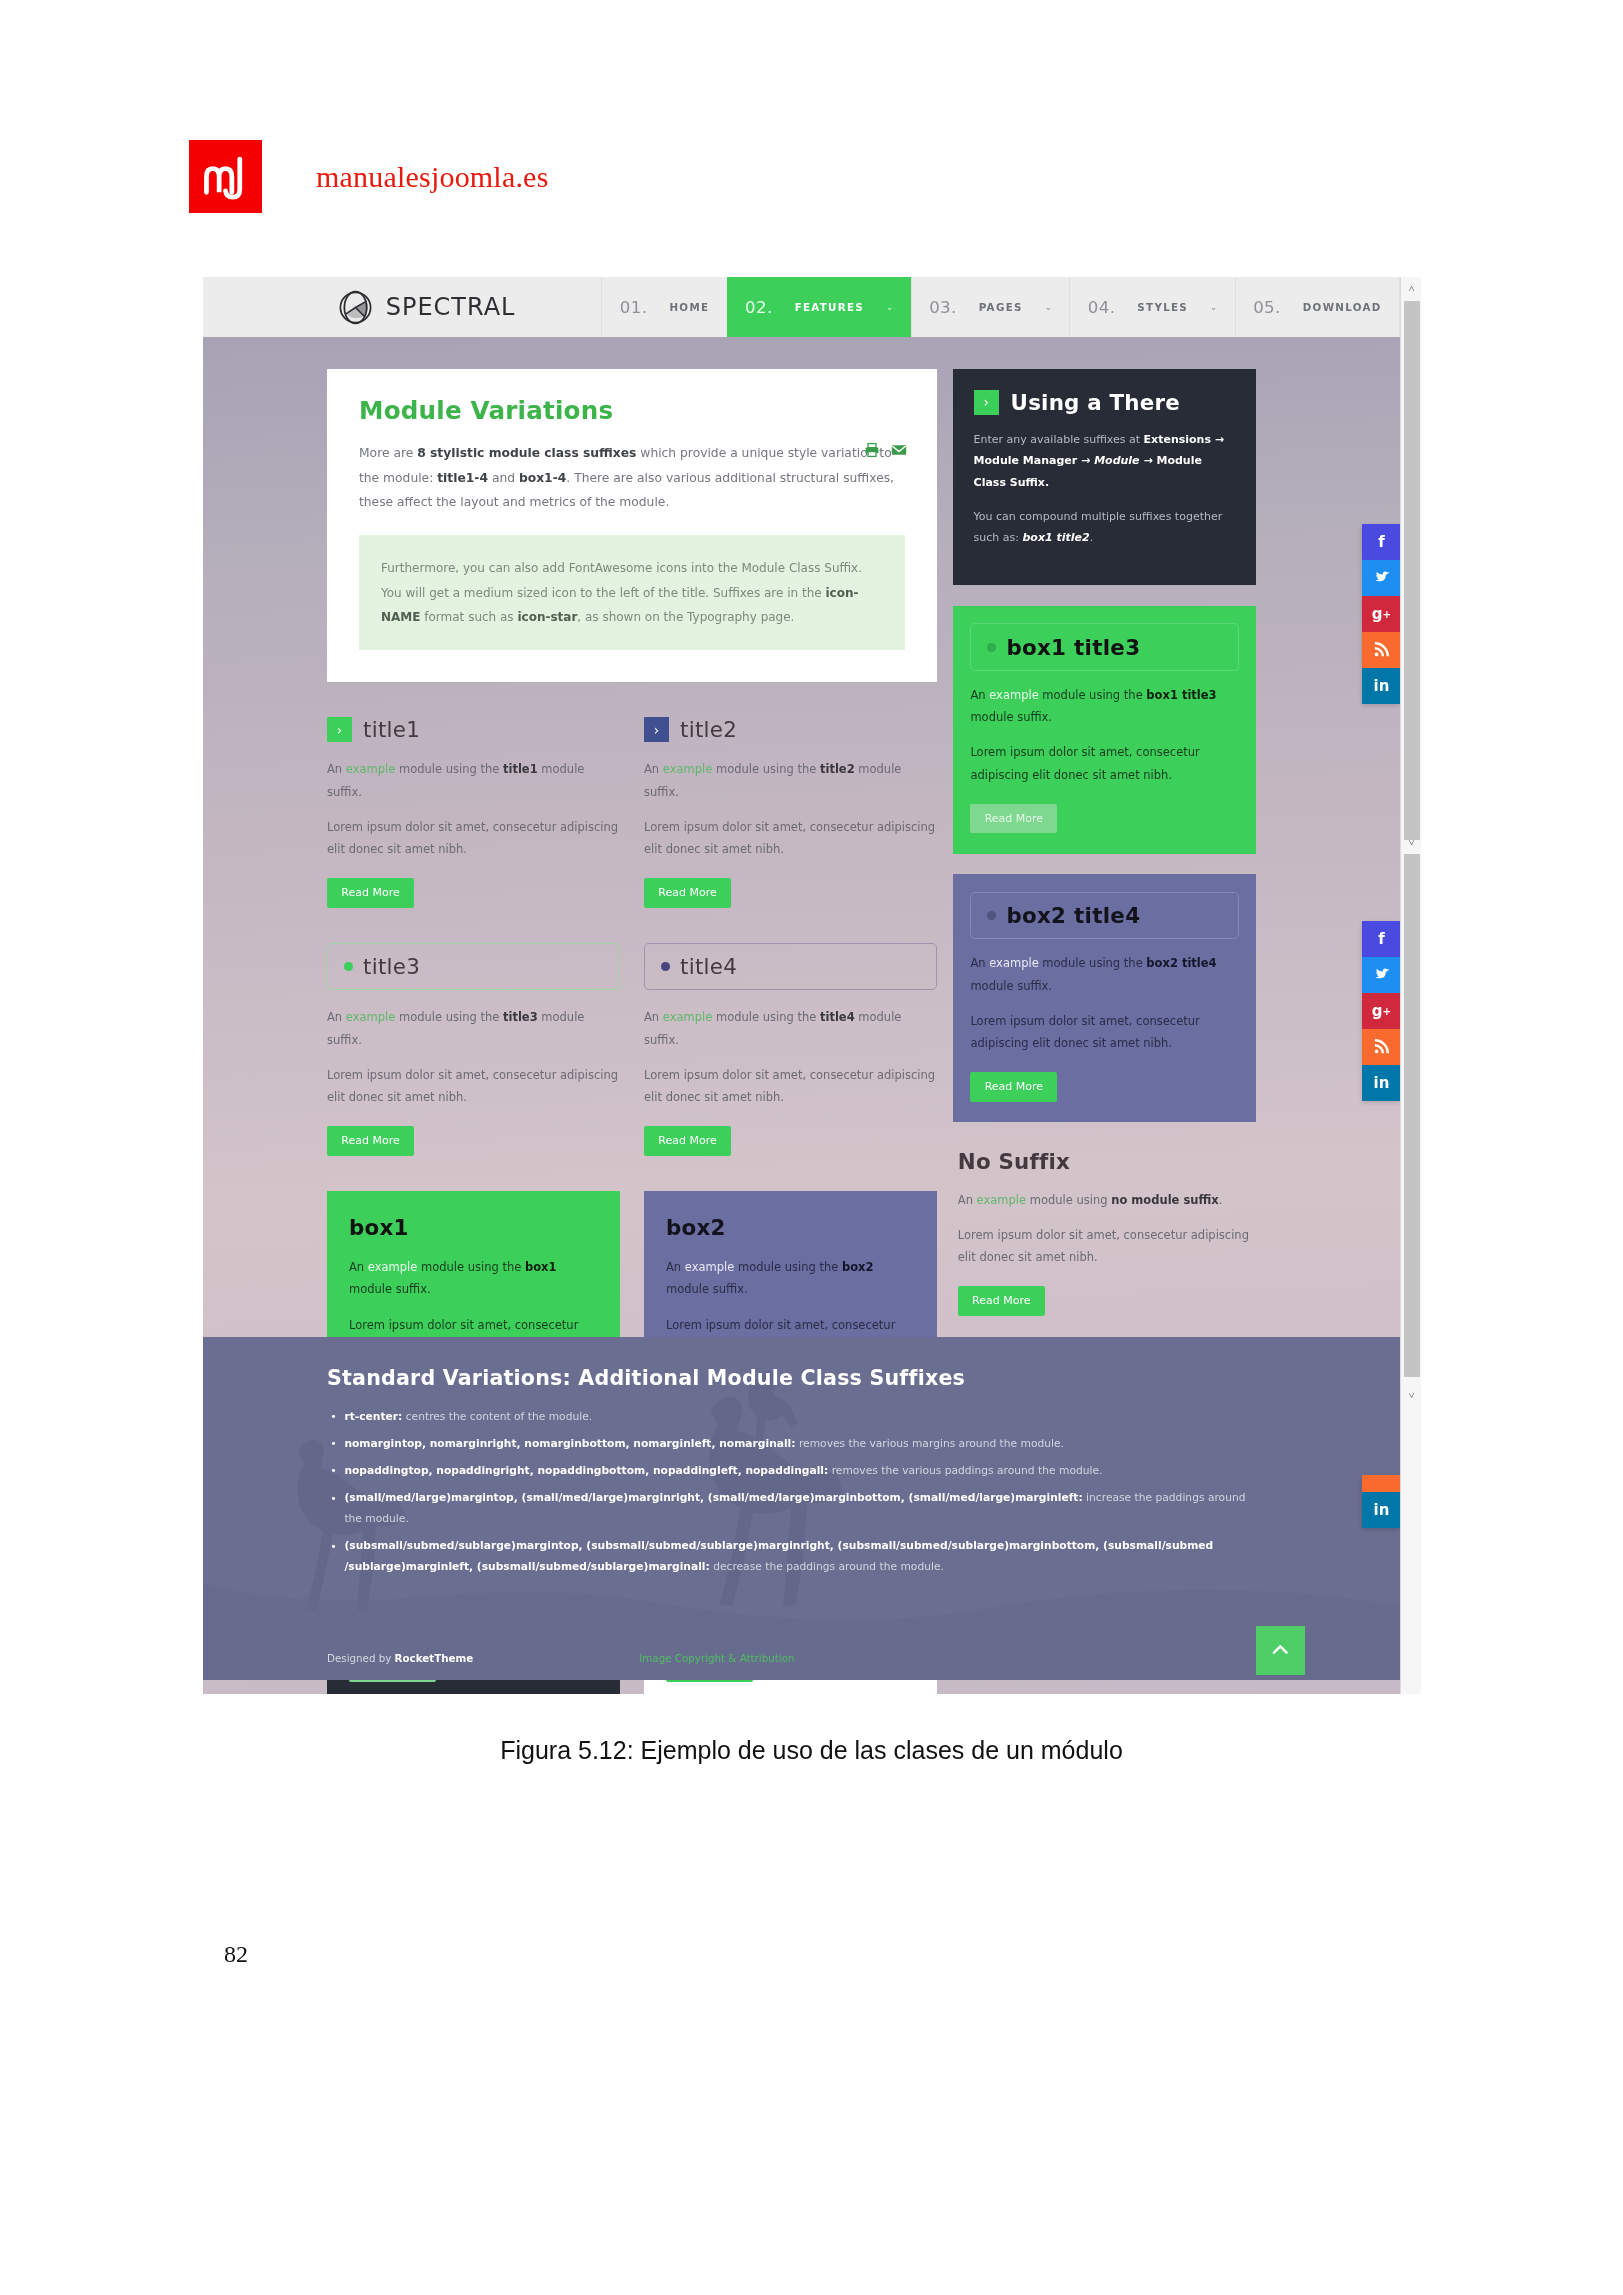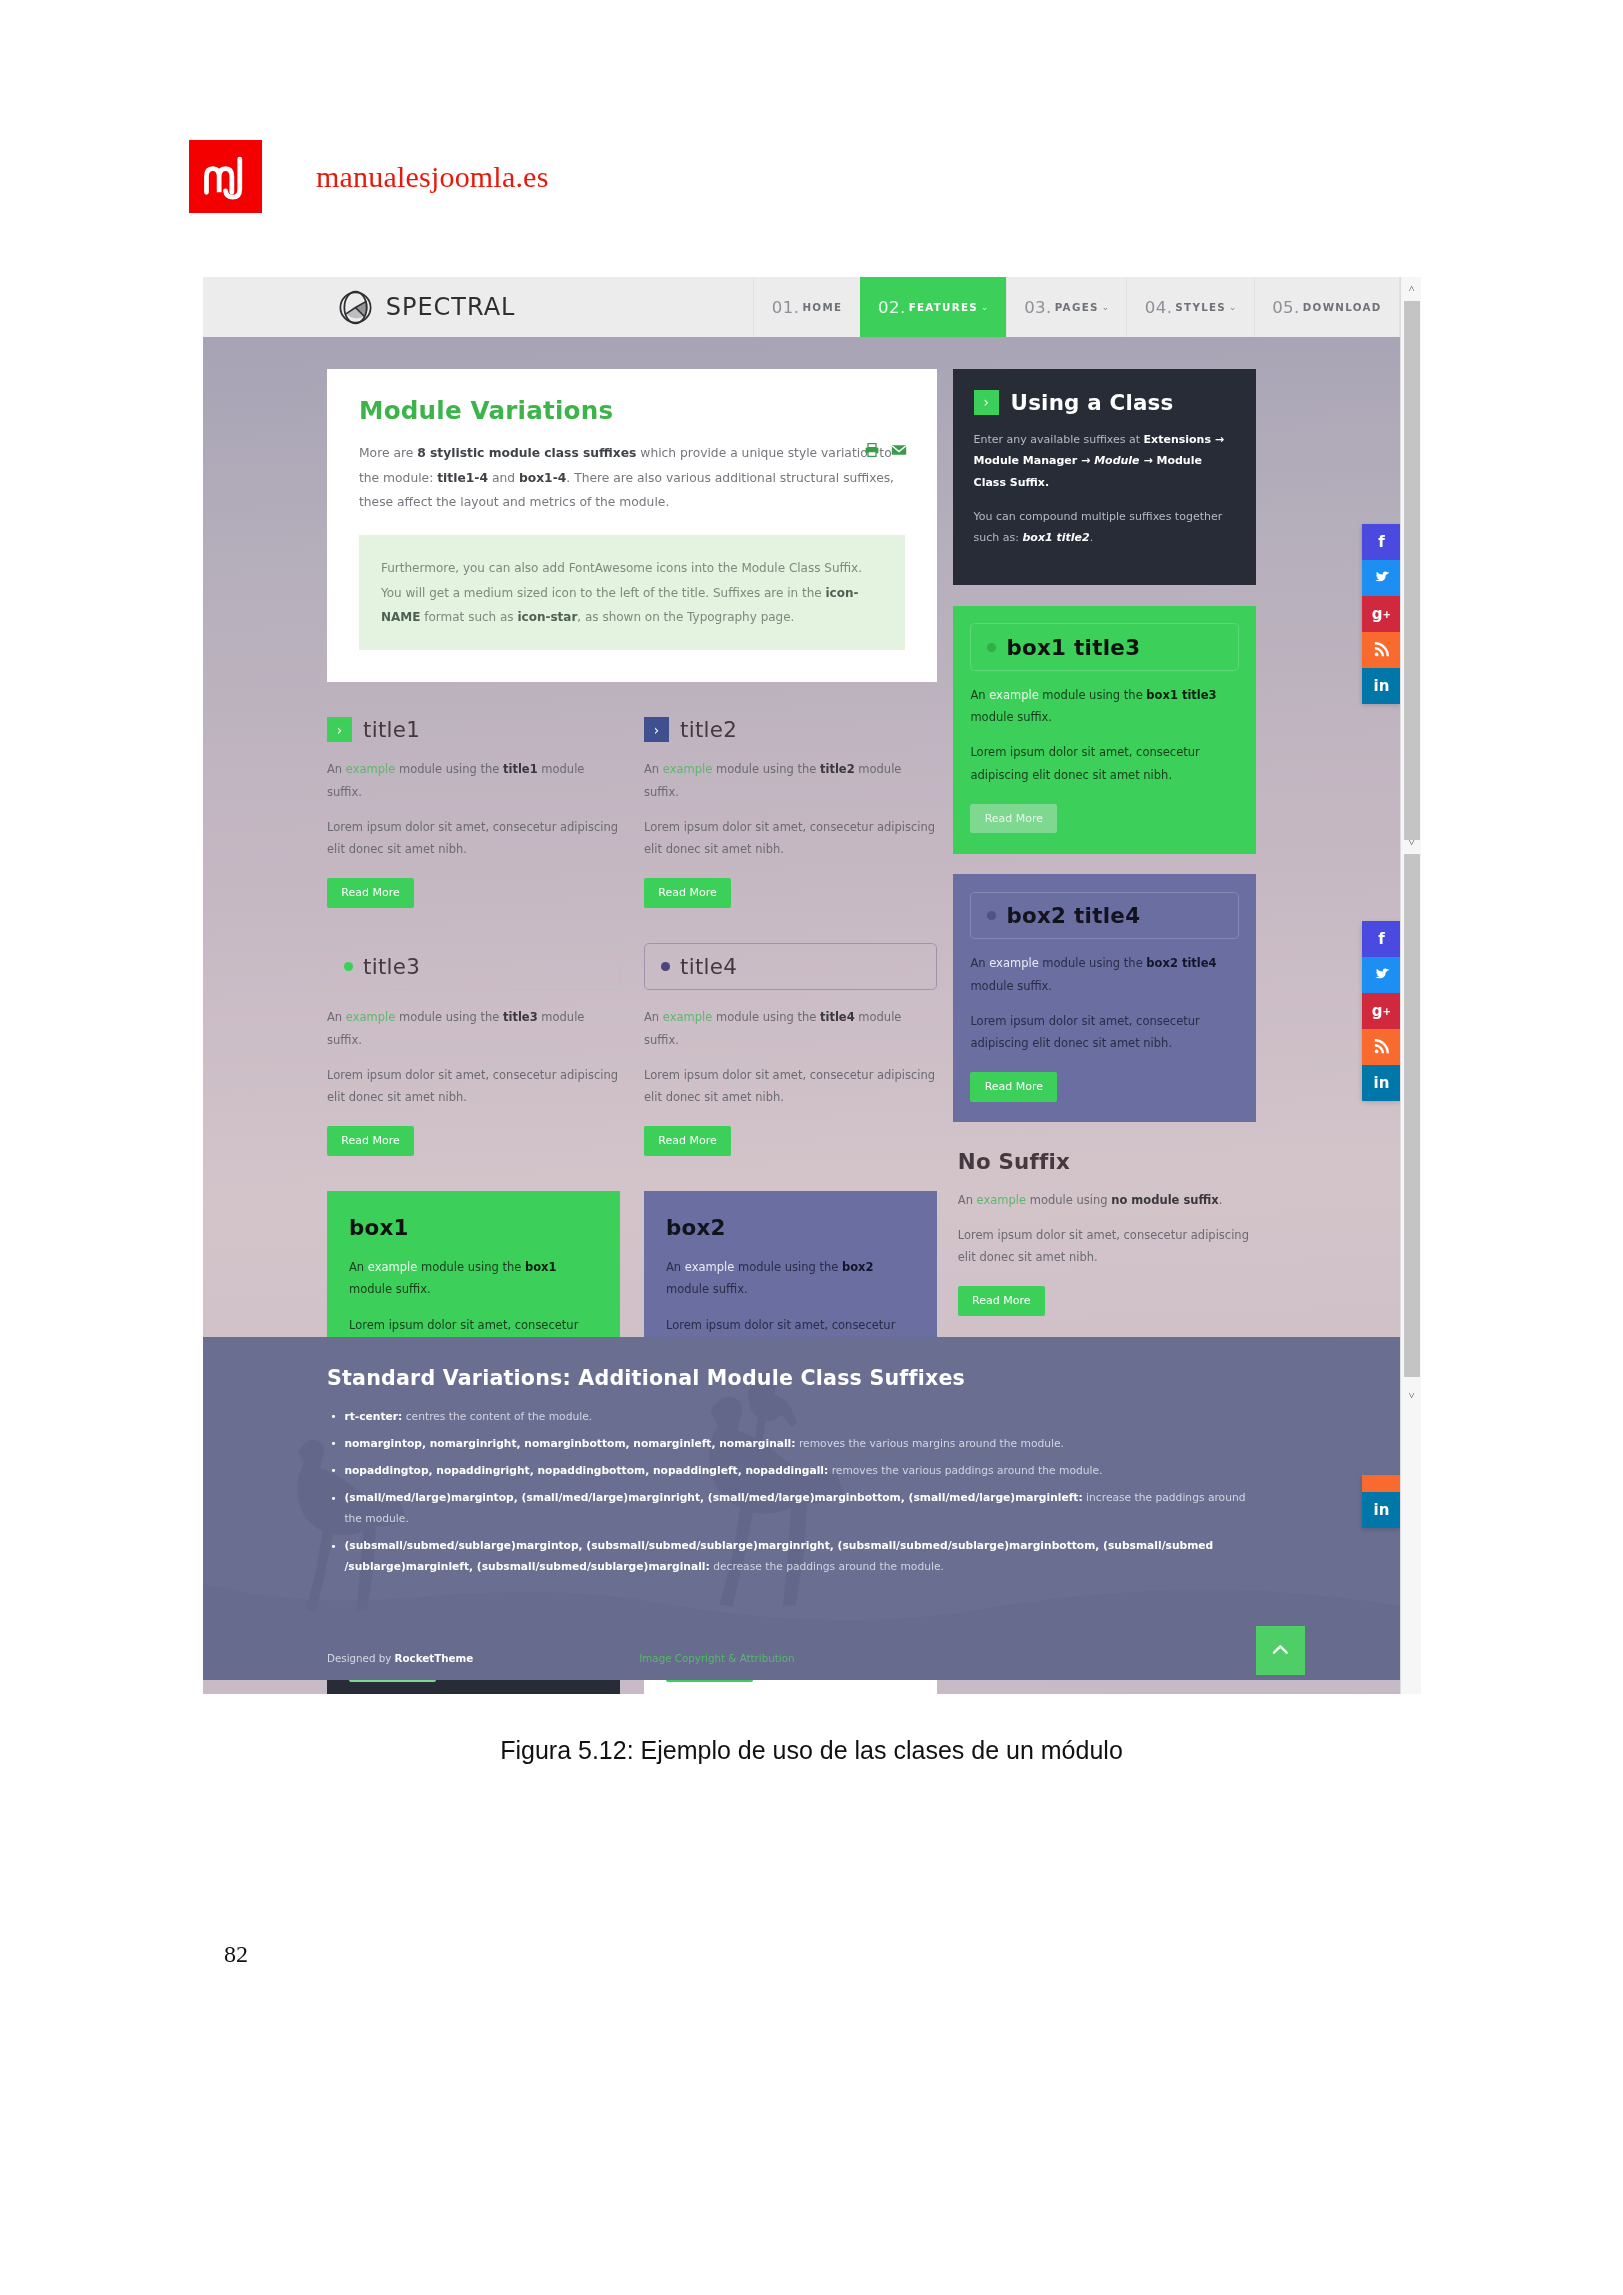--- a/index.html
+++ b/index.html
@@ -77,21 +77,21 @@
     padding-left: 135px;
   }
   .brand-ring { width: 35px; height: 35px; flex: 0 0 auto; }
   .brand-text {
     font-family: "DejaVu Sans", sans-serif;
     font-size: 24px; font-weight: 400;
     color: #2e2e33; letter-spacing: 1px;
   }
   .nav-items { margin-left: auto; display: flex; align-items: stretch; }
   .nav-item {
-    display: flex; align-items: center; gap: 3px;
+    display: flex; align-items: center; gap: 22px;
     padding: 0 17.4px;
     border-left: 0.8px solid #e0e0e0;
     color: #6f7278;
     font-family: "DejaVu Sans", sans-serif;
     white-space: nowrap;
   }
   .nav-item:last-child { border-right: 0.8px solid #e0e0e0; }
   .nav-num { font-size: 16.6px; color: #8e9197; letter-spacing: 0.4px; }
   .nav-label { font-size: 10.3px; letter-spacing: 1.3px; text-transform: uppercase; font-weight: 600; }
   .nav-item.active { background: #3ccf5a; color: #fff; border-left-color: #3ccf5a; }
@@ -488,21 +488,21 @@
           <div class="mod-p">Lorem ipsum dolor sit amet, consecetur adipiscing elit donec sit amet nibh.</div>
           <span class="btn-read">Read More</span>
         </div>
       </div>
     </div>
 
     <div class="side-col">
       <div class="suffix-card">
         <div class="suffix-head">
           <span class="sq-icon sq-green">›</span>
-          <h3>Using a Class</h3>
+          <h3>Using a There</h3>
         </div>
         <div class="suffix-p"><span>Enter any available suffixes at </span><b>Extensions</b><b> → </b><b>Module Manager</b><b> → </b><i>Module</i><b> → </b><b>Module Class Suffix</b><b>.</b></div>
         <div class="suffix-p"><span>You can compound multiple suffixes together such as: </span><i>box1 title2</i><span>.</span></div>
       </div>
 
       <div class="side-box sb-green">
         <div class="mod-title-boxed">
           <span class="dot dot-sb-green"></span>
           <span class="mod-title-txt">box1 title3</span>
         </div>

